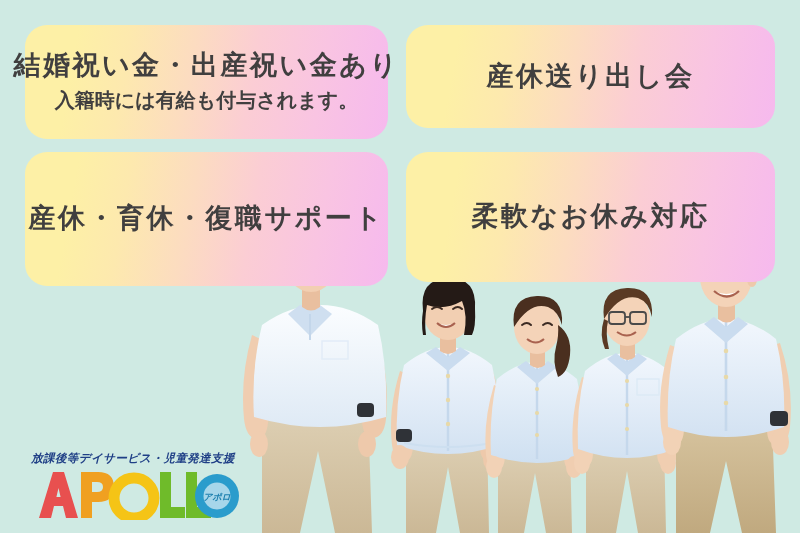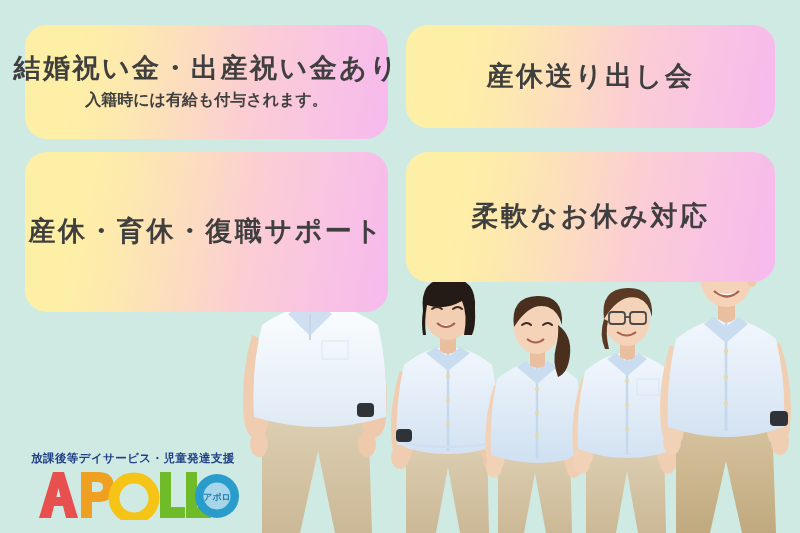--- a/index.html
+++ b/index.html
@@ -33,36 +33,36 @@
     background:linear-gradient(100deg,#fdf0a6 0%,#fdf0a6 14%,#fde9ae 28%,#fcdcc0 45%,#fbcdd4 62%,#f9c4e2 80%,#f6b9ee 100%);
     display:flex;
     flex-direction:column;
     align-items:center;
     justify-content:center;
     padding:6px 16px;
     text-align:center;
   }
   .card-1 { left:25px;  top:25px;  width:363px; height:114px; }
   .card-2 { left:406px; top:25px;  width:369px; height:103px; }
-  .card-3 { left:25px;  top:152px; width:363px; height:160px; }
+  .card-3 { left:25px;  top:152px; width:363px; height:134px; }
   .card-4 { left:406px; top:152px; width:369px; height:130px; }
 
   .card-title {
     color:#403f3f;
     font-weight:bold;
     font-size:27px;
     letter-spacing:0.5px;
     line-height:1.18;
     white-space:nowrap;
   }
   .card-title.wide { letter-spacing:2.5px; }
   .card-desc {
     color:#403f3f;
     font-weight:bold;
-    font-size:16px;
+    font-size:20px;
     line-height:1.42;
     margin-top:4px;
     white-space:nowrap;
   }
   .card-desc.tight { font-size:14px; }
 
   
   .photo {
     position:absolute;
     left:0; bottom:0;
@@ -71,20 +71,21 @@
     z-index:2;
   }
 
   
   .logo-block {
     position:absolute;
     left:17px;
     bottom:13px;
     z-index:9;
     width:232px;
+    font-style:italic;
   }
   .logo-tagline {
     color:#1f3f86;
     font-size:11.5px;
     font-weight:bold;
     letter-spacing:0.4px;
     text-align:center;
     white-space:nowrap;
     margin-bottom:2px;
   }

